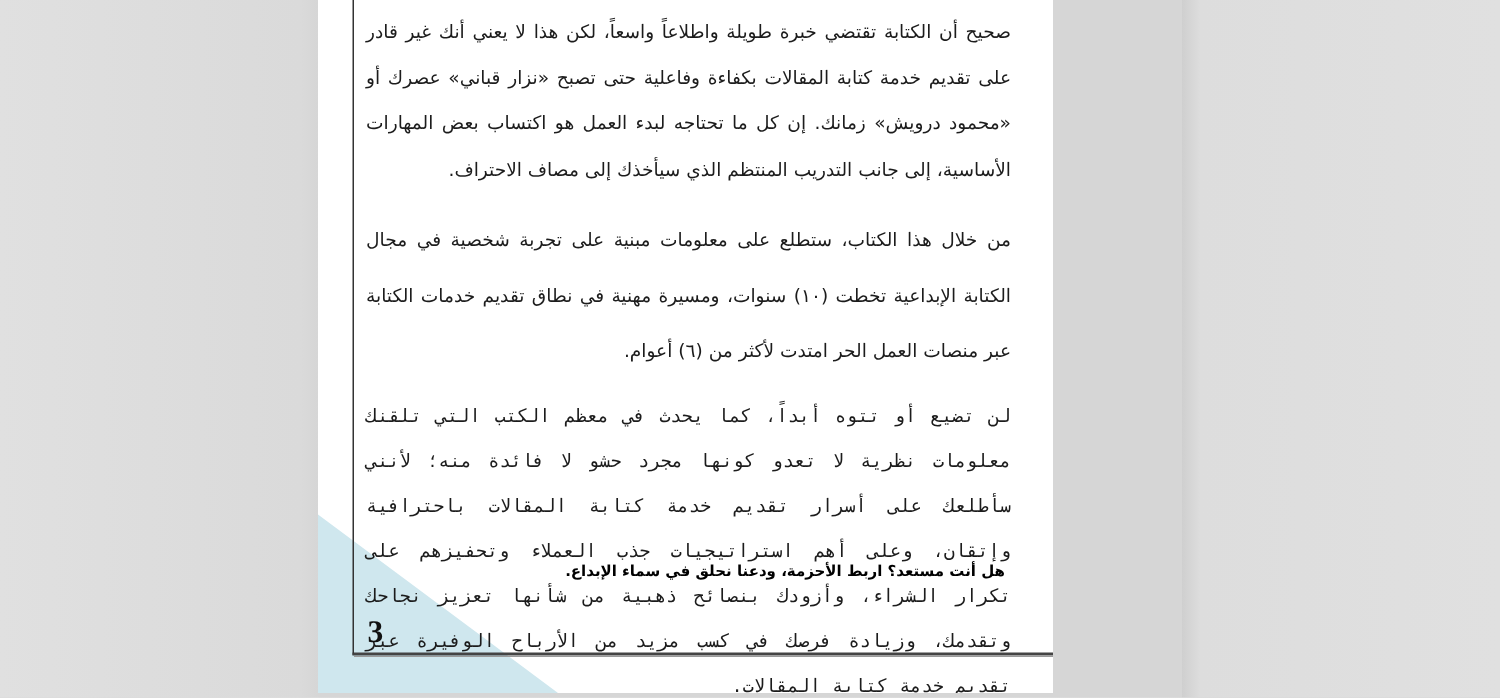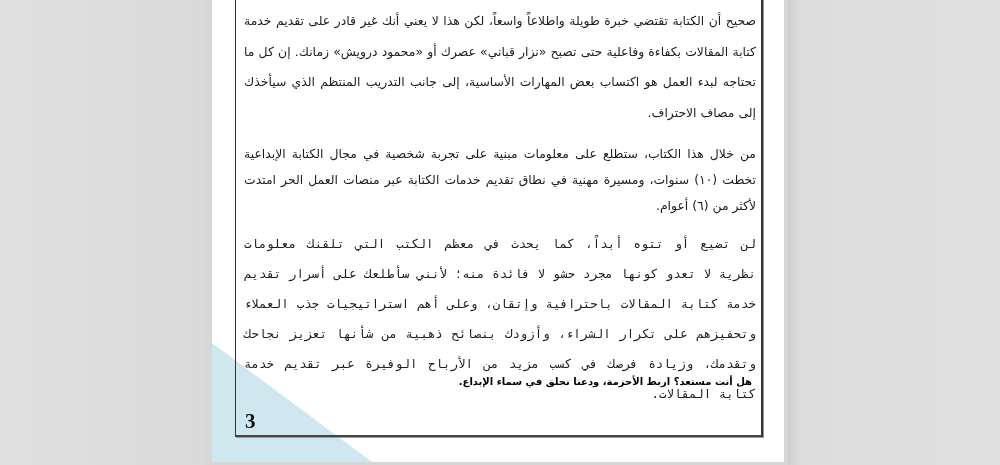--- a/index.html
+++ b/index.html
@@ -20,21 +20,21 @@
     .viewer-right-bg {
       position: absolute;
       left: 788px; top: 0;
       width: 212px; height: 465px;
       background: linear-gradient(to right, #cfcfcf 0px, #dddddd 12px, #e0e0e0 100%);
     }
     .page {
       position: absolute;
       left: 212px;
       top: 0;
-      width: 572px;
+      width: 490px;
       height: 462px;
       background: #ffffff;
       overflow: hidden;
     }
     .corner-triangle {
       position: absolute;
       left: 0;
       top: 343px;
       width: 0;
       height: 0;
@@ -63,21 +63,21 @@
       font-family: "DejaVu Sans", sans-serif;
       font-size: 12.4px;
       color: #1c1c1c;
     }
     .para {
       margin: 0 0 13px 0;
       line-height: 30.5px;
       text-align: justify;
       text-align-last: right;
     }
-    .para.p2 { line-height: 26px; margin-bottom: 11px; }
+    .para.p2 { line-height: 37px; margin-bottom: 11px; }
     .para.p3 { line-height: 30px; font-family: Liberation Mono, monospace; }
     .closing {
       position: absolute;
       right: 32px;
       top: 376px;
       direction: rtl;
       font-family: "DejaVu Sans", sans-serif;
       font-weight: bold;
       font-size: 10px;
       color: #000000;

